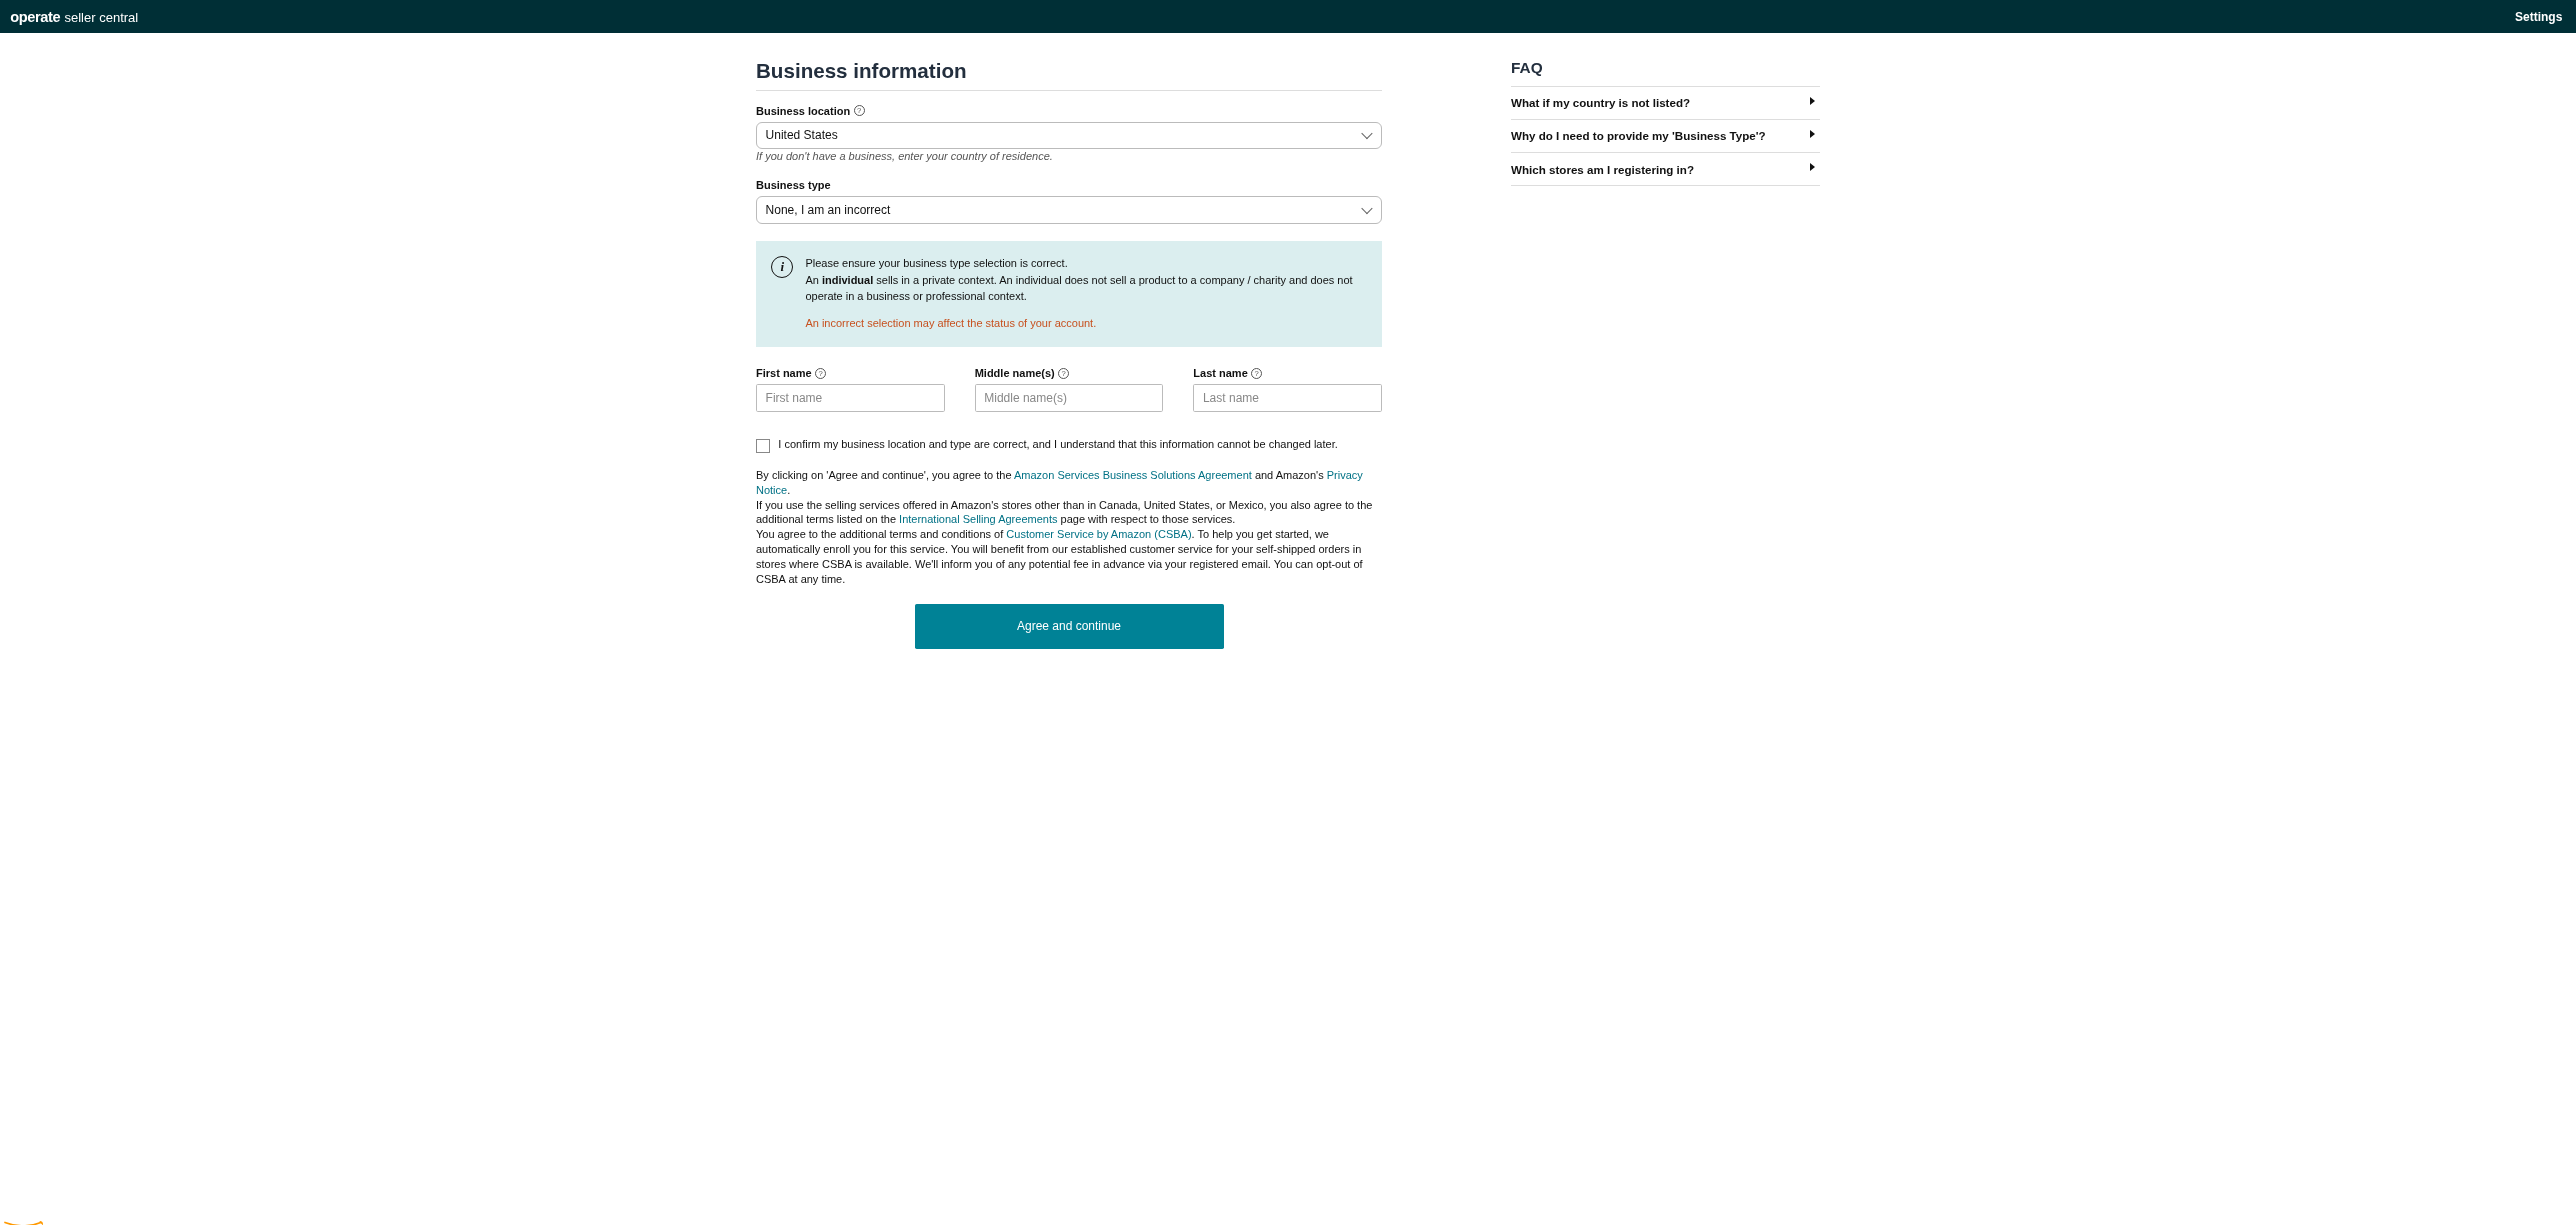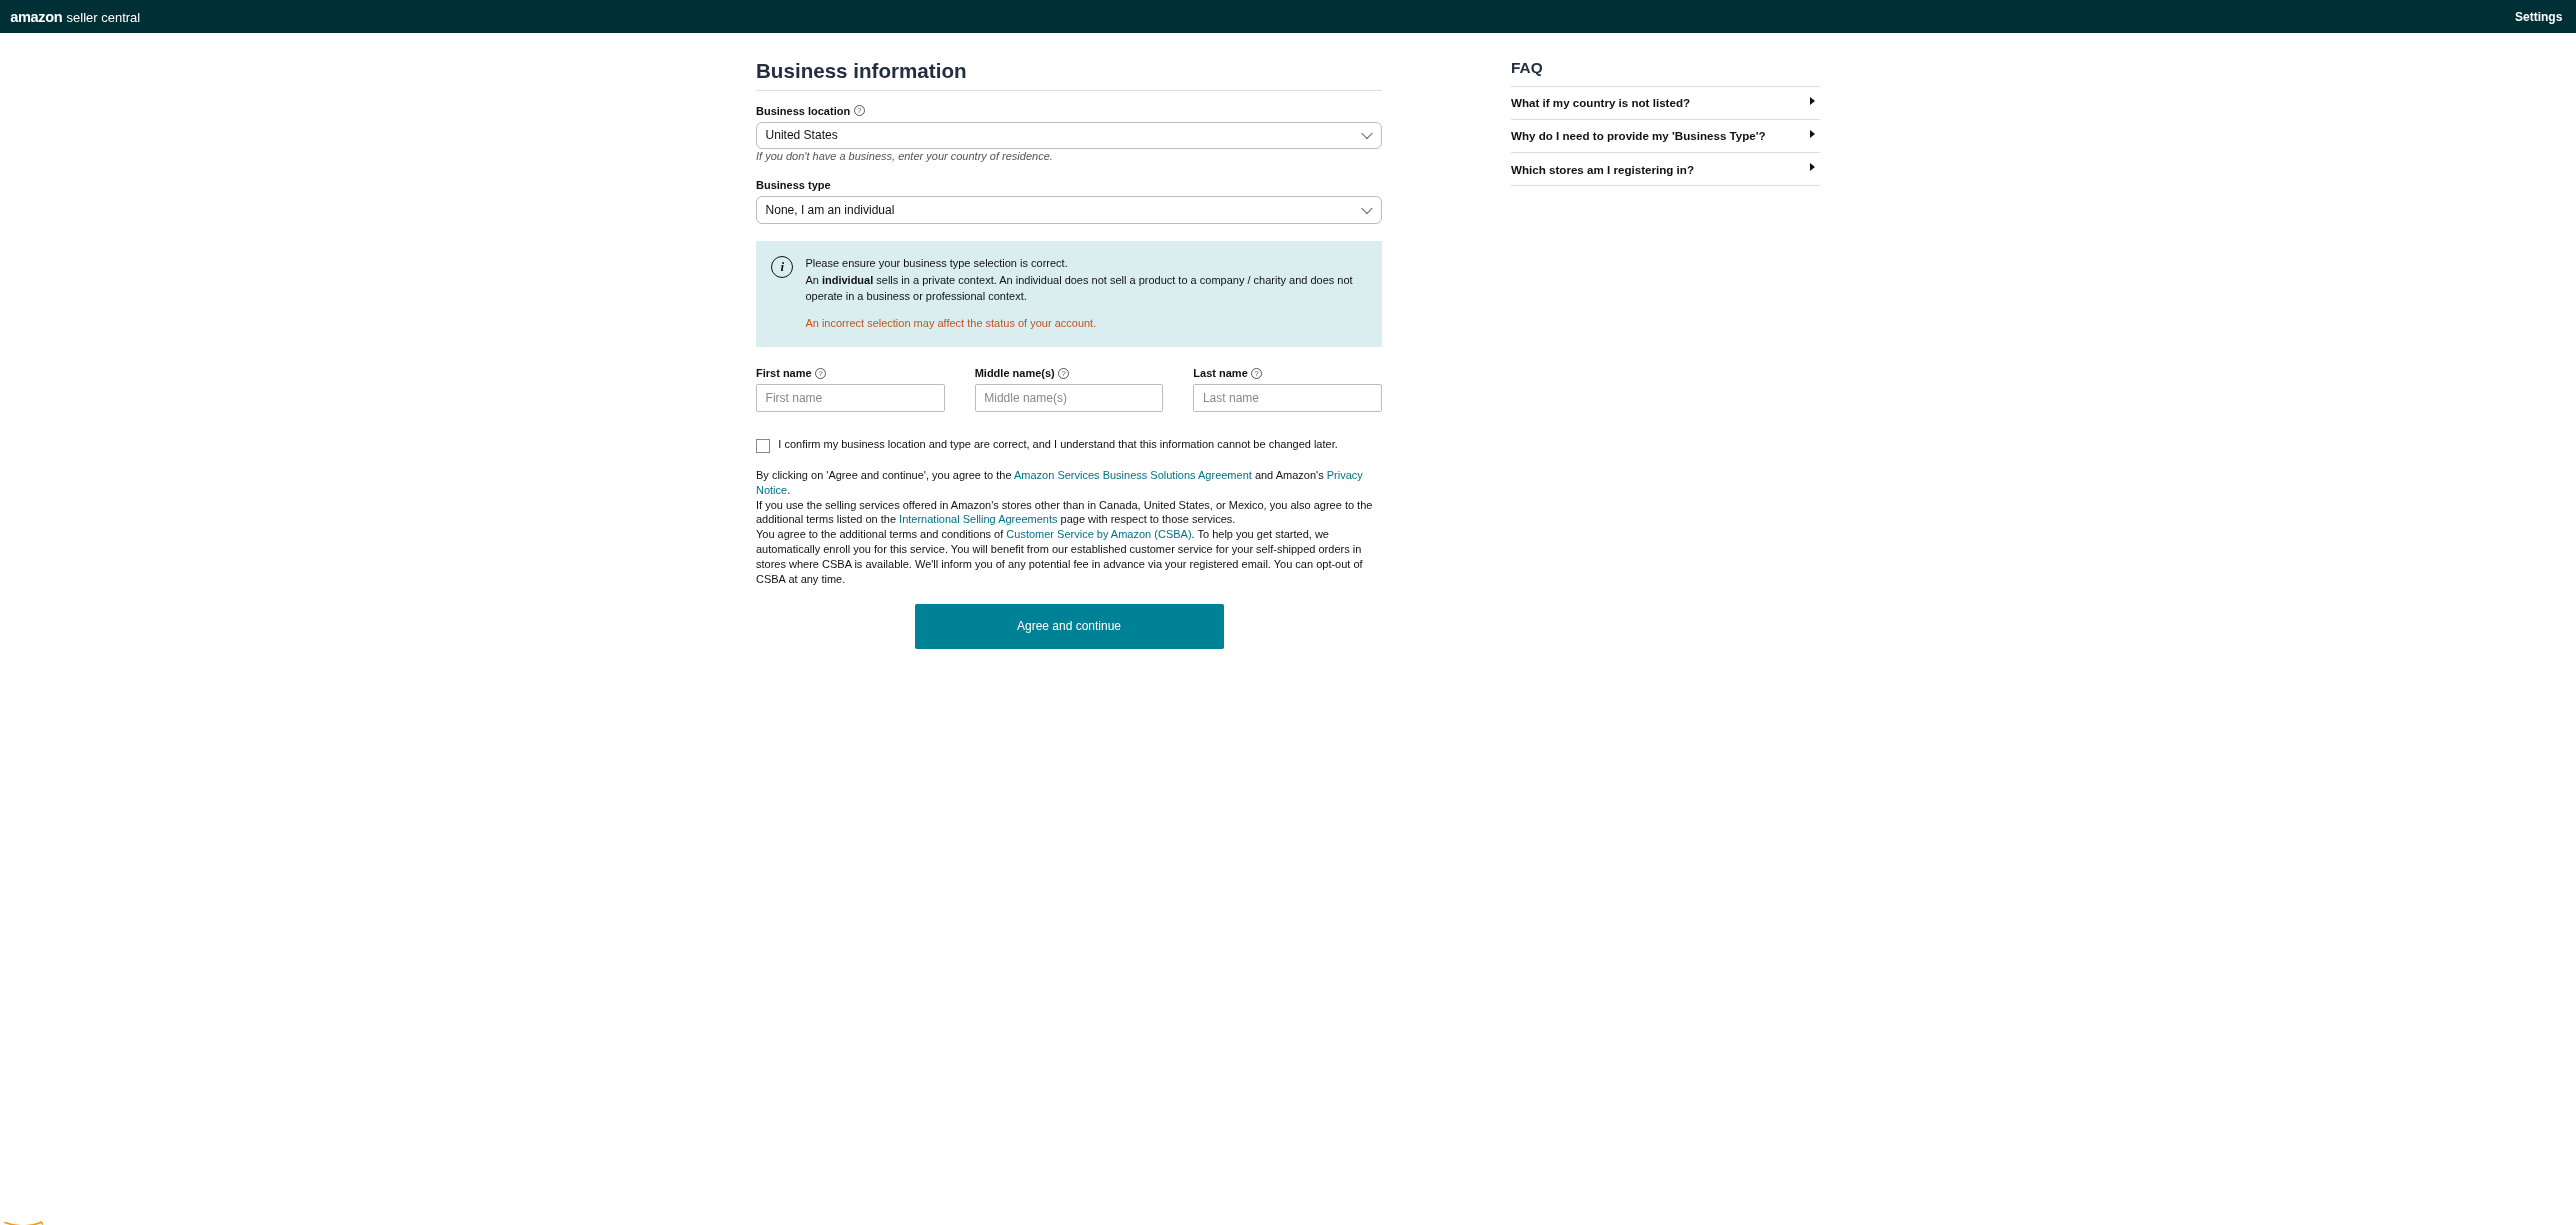--- a/index.html
+++ b/index.html
@@ -201,21 +201,21 @@
     border-top: 4.3px solid transparent;
     border-bottom: 4.3px solid transparent;
     border-left: 5.1px solid #111;
   }
 </style>
 </head>
 <body>
 
 <div class="header">
   <div class="logo">
-    <span class="logo-amazon">amazon</span>
+    <span class="logo-amazon">operate</span>
     <svg class="logo-swoosh" viewBox="0 0 60 12">
       <path d="M 2 2 Q 28 12 52 2" stroke="#ff9900" stroke-width="2.2" fill="none" stroke-linecap="round"></path>
       <path d="M 50 0 Q 56 0 55 6 L 52 3 Z" fill="#ff9900"></path>
     </svg>
     <span class="logo-rest">seller central</span>
   </div>
   <div class="settings-link">Settings</div>
 </div>
 
 <div class="page">
@@ -231,21 +231,21 @@
         <span>United States</span>
       </div>
       <div class="helper-text">If you don't have a business, enter your country of residence.</div>
     </div>
 
     <div class="field-group">
       <div class="field-label">
         <span>Business type</span>
       </div>
       <div class="select">
-        <span>None, I am an individual</span>
+        <span>None, I am an incorrect</span>
       </div>
     </div>
 
     <div class="info-box">
       <div class="info-icon-wrap">
         <span class="info-icon">i</span>
       </div>
       <div class="info-body">
         <div class="info-title">Please ensure your business type selection is correct.</div>
         <div>

